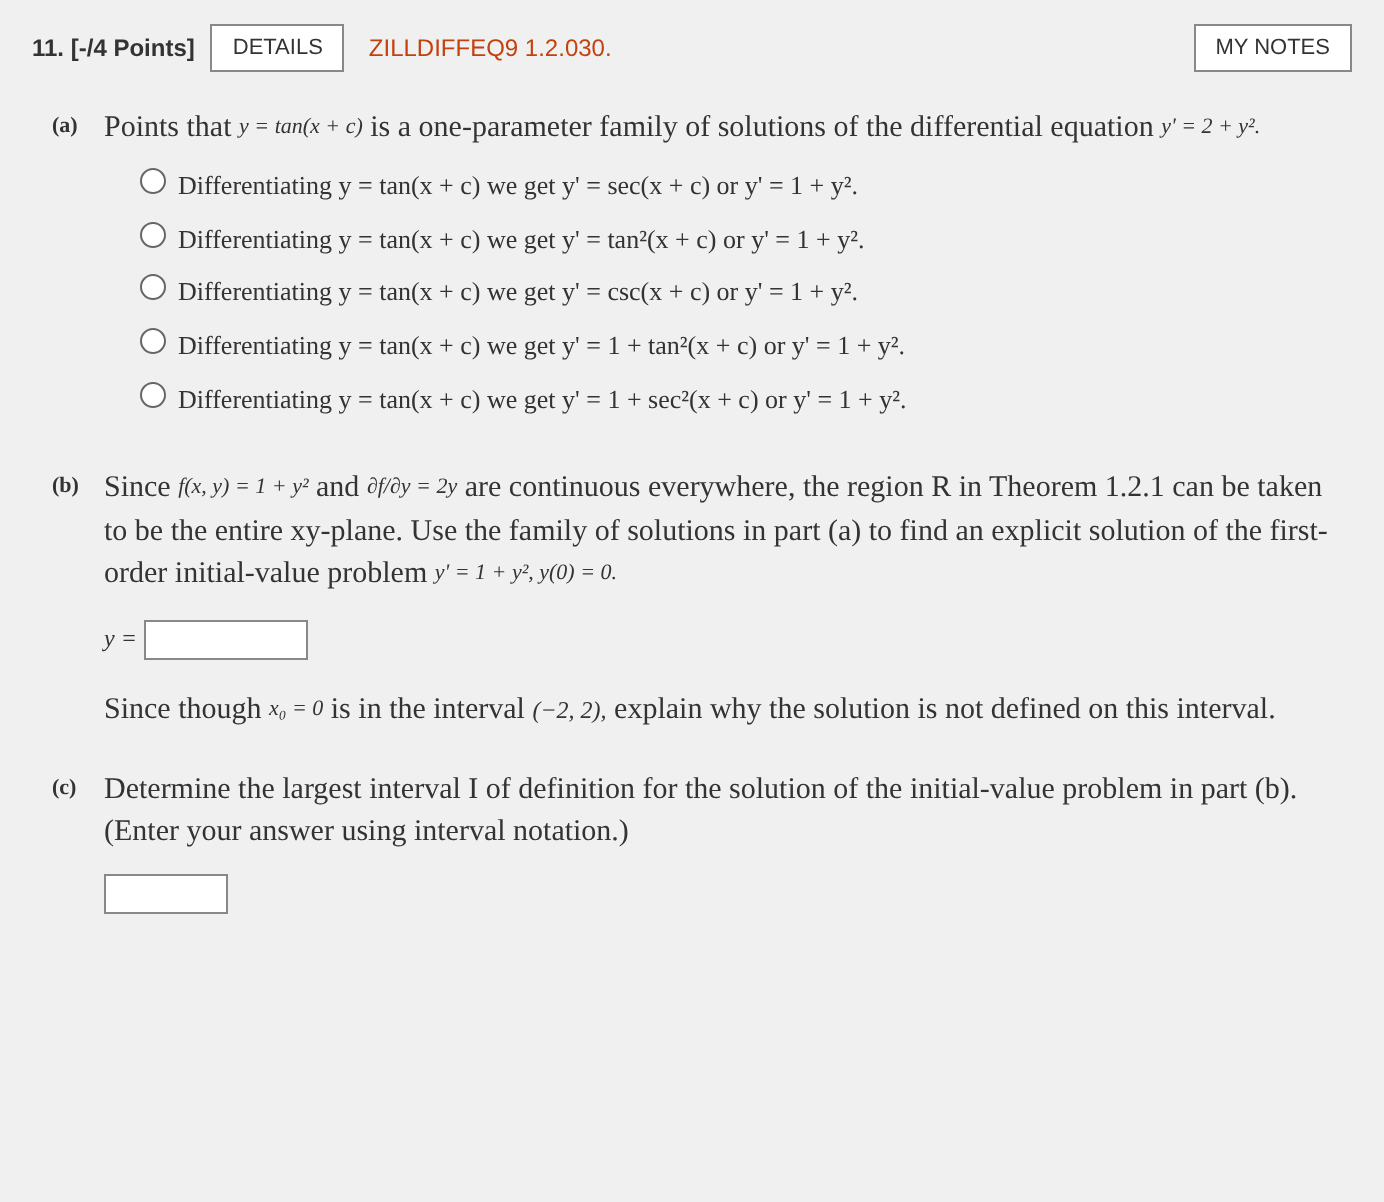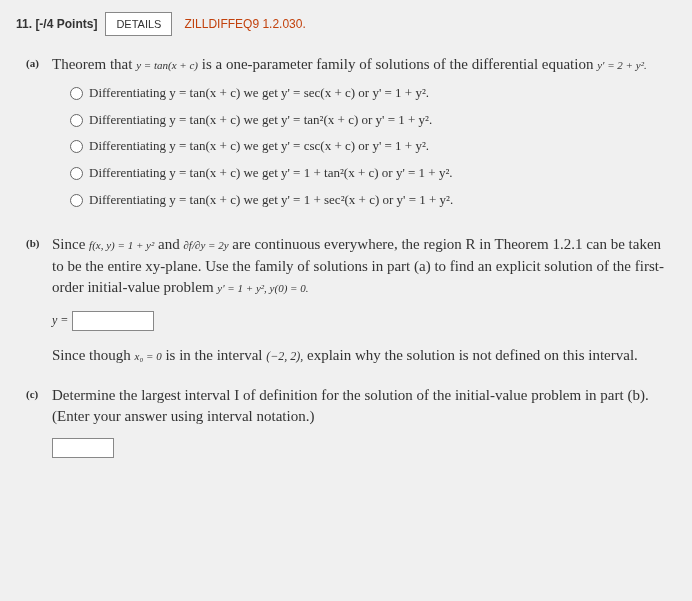--- a/index.html
+++ b/index.html
@@ -60,21 +60,21 @@
     font-size: 15px;
     line-height: 1.45;
   }
   .math-sm {
     font-size: 11px;
     font-style: italic;
     vertical-align: middle;
   }
   .radio-row {
     display: flex;
-    align-items: center;
+    align-items: flex-start;
     gap: 6px;
     margin: 8px 0 6px 18px;
     font-size: 13px;
   }
   .radio {
     width: 11px;
     height: 11px;
     border: 1px solid #666;
     border-radius: 50%;
     background: #fff;
@@ -101,26 +101,27 @@
 
 <div class="container">
 
   <div class="top-row">
     <span class="qnum">
       <span>11.</span>&nbsp;<span>[-/4 Points]</span>
     </span>
     <span class="btn">DETAILS</span>
     <span class="source">ZILLDIFFEQ9 1.2.030.</span>
     <span class="spacer"></span>
+    <span class="btn">MY NOTES</span>
   </div>
 
   <div class="part">
     <div class="part-label">(a)</div>
     <div class="part-body">
-      <span>Theorem that </span><span class="math-sm">y = tan(x + c)</span><span> is a one-parameter family of solutions of the differential equation </span><span class="math-sm">y' = 2 + y².</span>
+      <span>Points that </span><span class="math-sm">y = tan(x + c)</span><span> is a one-parameter family of solutions of the differential equation </span><span class="math-sm">y' = 2 + y².</span>
 
       <div class="radio-row">
         <span class="radio"></span>
         <span>Differentiating y = tan(x + c) we get y' = sec(x + c) or y' = 1 + y².</span>
       </div>
       <div class="radio-row">
         <span class="radio"></span>
         <span>Differentiating y = tan(x + c) we get y' = tan²(x + c) or y' = 1 + y².</span>
       </div>
       <div class="radio-row">

